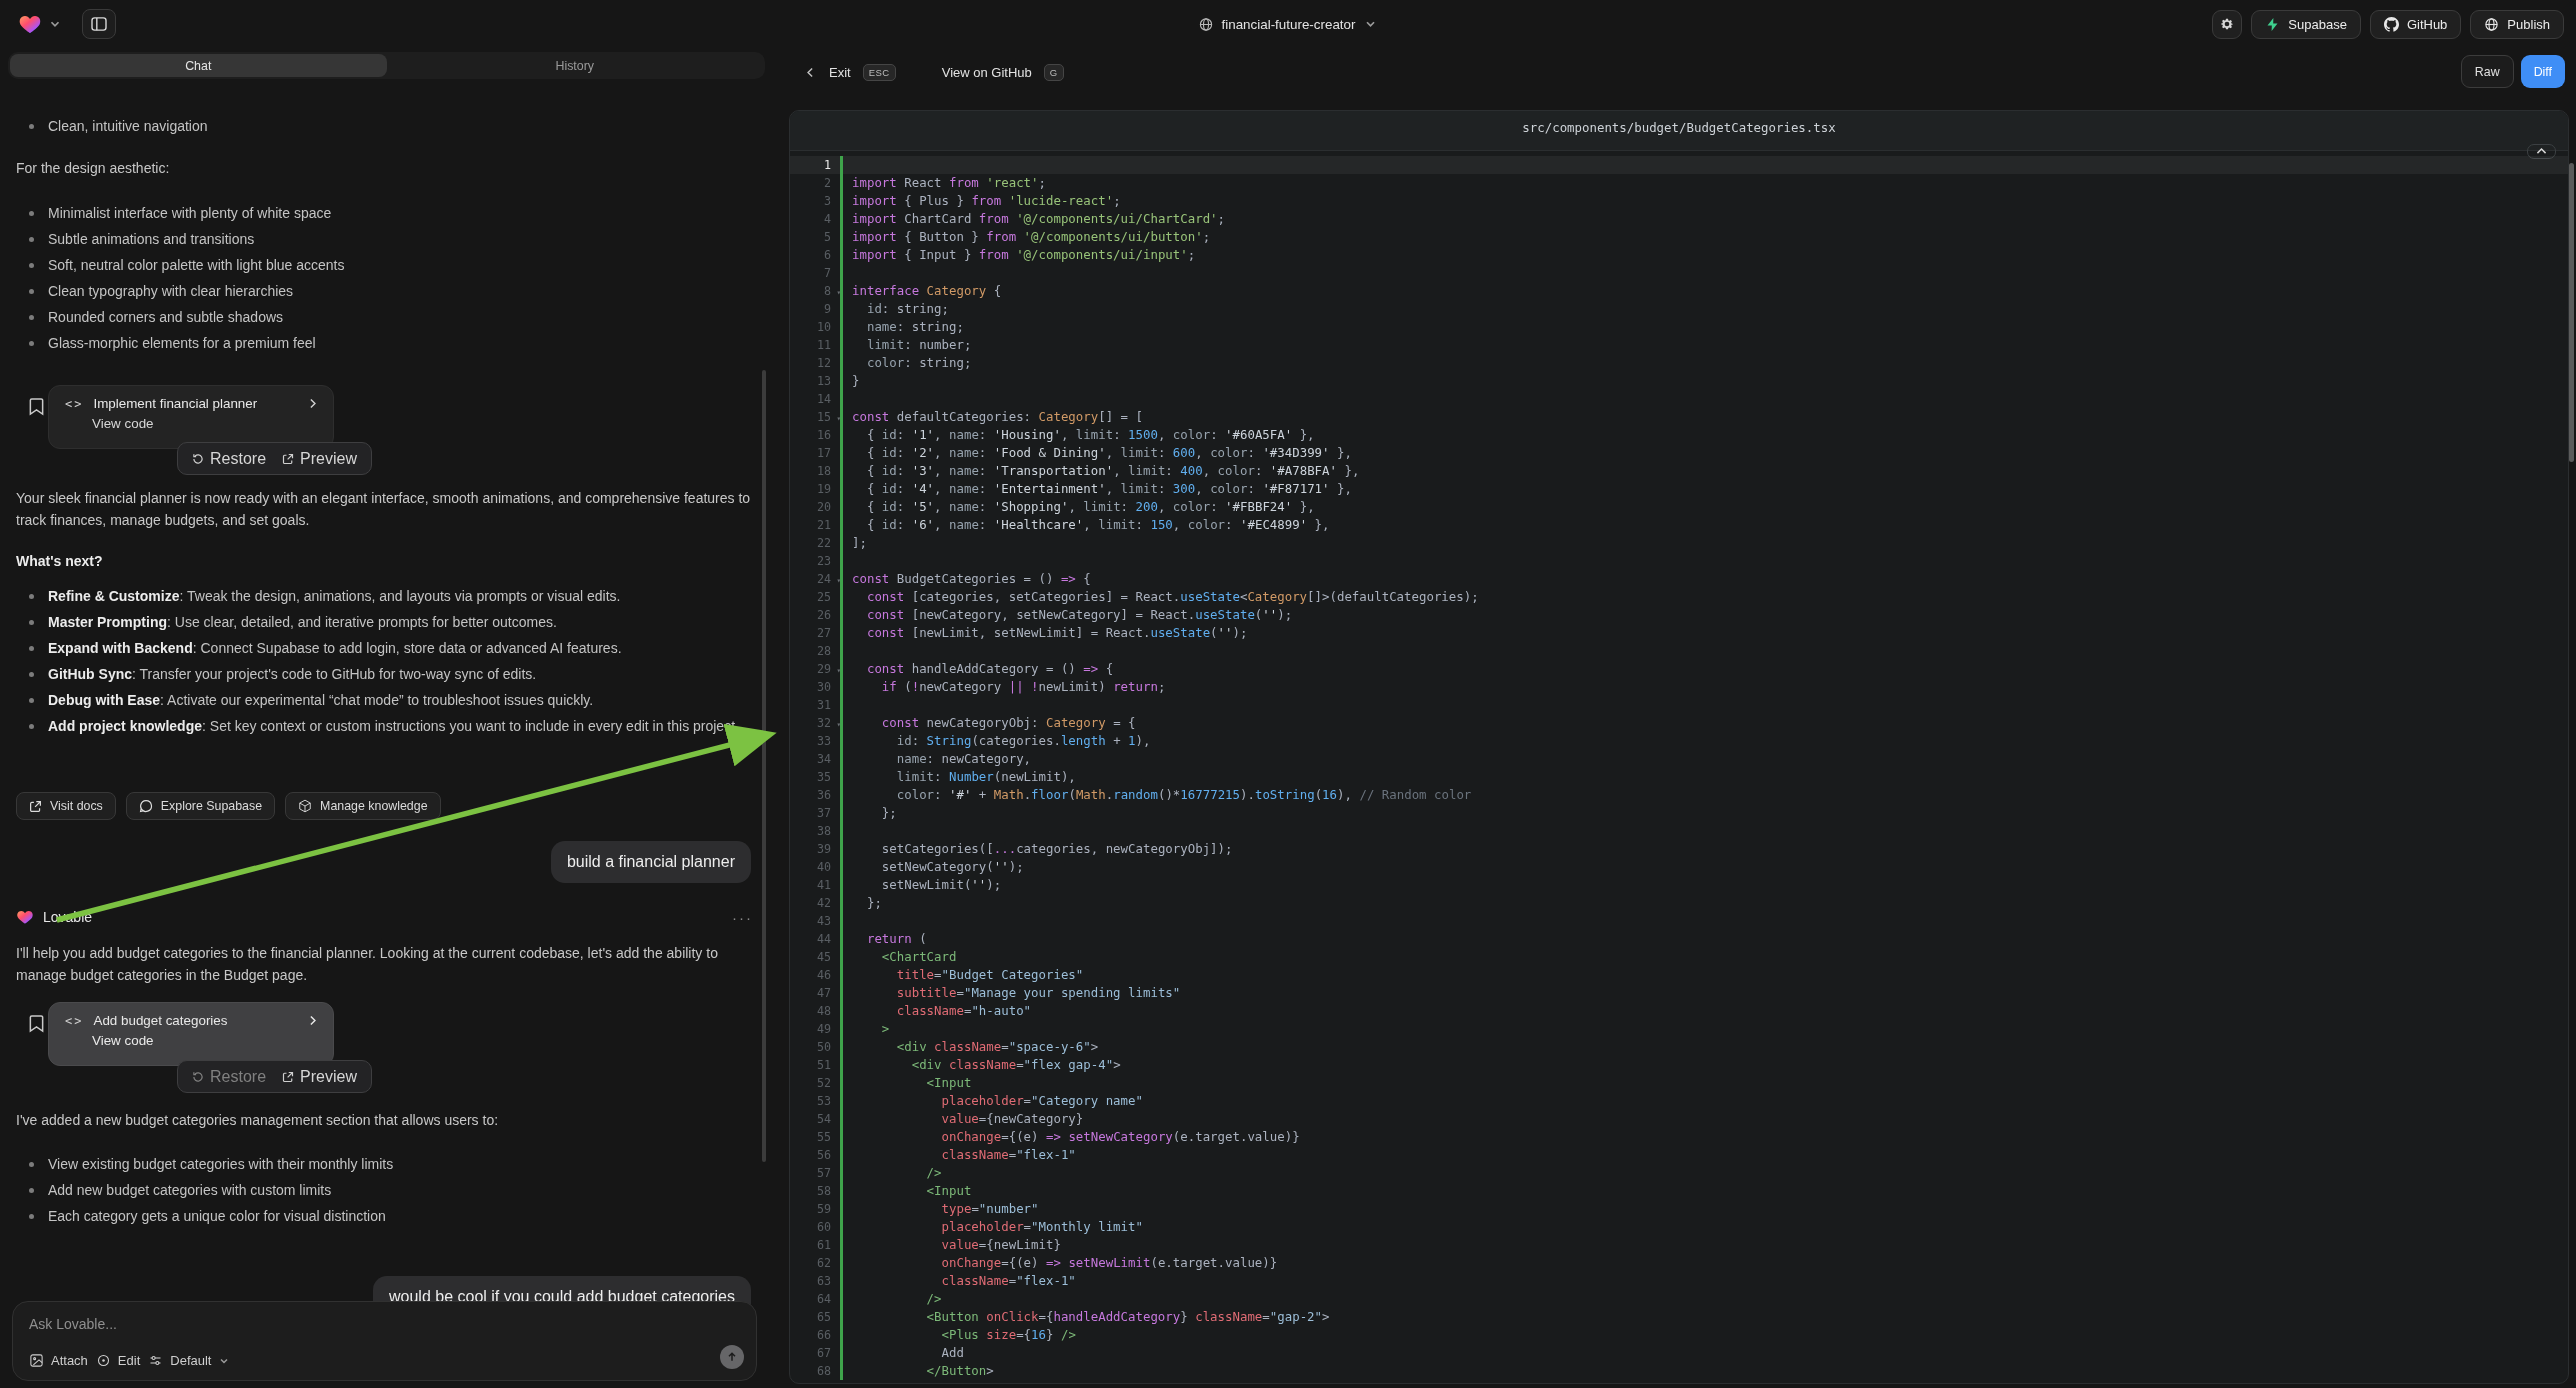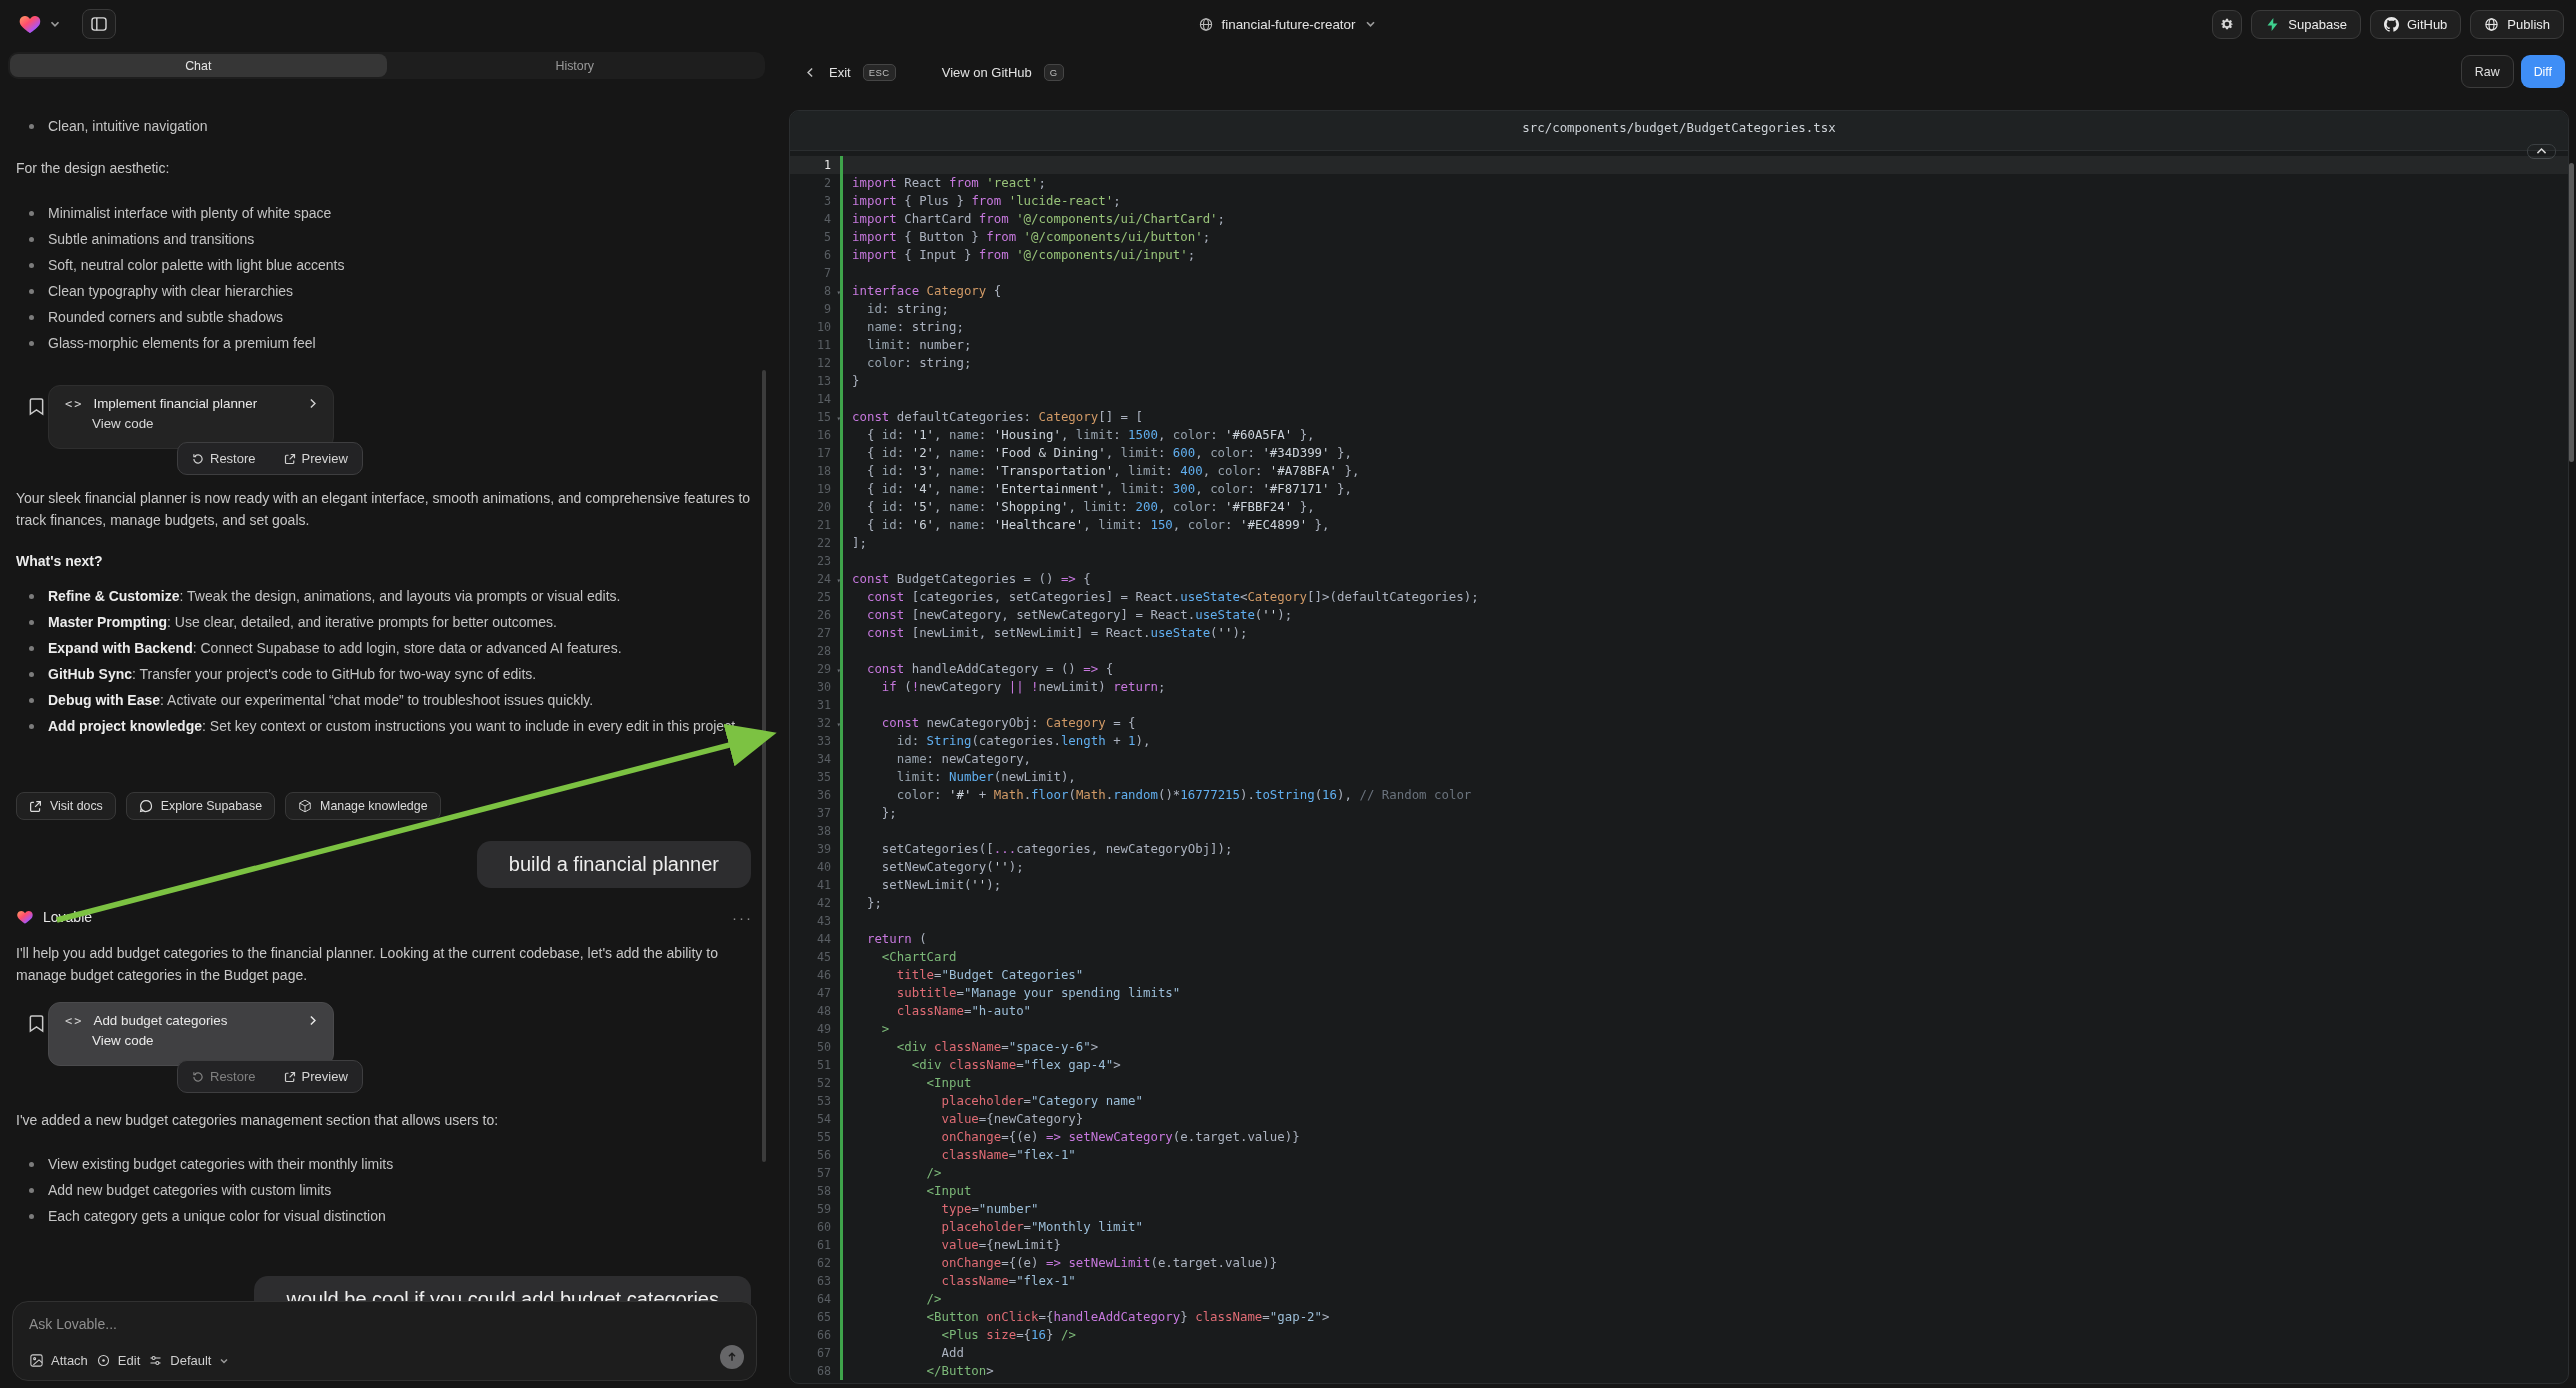--- a/index.html
+++ b/index.html
@@ -40,31 +40,31 @@
   ul.blist li b { color:#ececec; font-weight:700; }
 
   .ver-card { position:absolute; width:286px; height:64px; background:#232323; border:1px solid #2e2e2e;
               border-radius:12px; padding:10px 14px 10px 16px; cursor:pointer; }
   .ver-card.selected { background:#404042; border-color:#4a4a4c; }
   .vc-row1 { display:flex; align-items:center; gap:10px; color:#e8e8e8; font-size:13.4px; }
   .vc-codeicon { font-family:"DejaVu Sans Mono",monospace; color:#cfcfcf; font-size:12px; letter-spacing:2px; }
   .vc-chevron { margin-left:auto; }
   .vc-row2 { margin-top:5px; padding-left:27px; color:#d6d6d6; font-size:13.4px; }
   .pill { position:absolute; height:33px; background:#232325; border:1px solid #3e3e40; border-radius:10px;
-          display:flex; align-items:center; gap:28px; padding:0 14px; font-size:13px; color:#d6d6d6; }
+          display:flex; align-items:center; gap:16px; padding:0 14px; font-size:16px; color:#d6d6d6; }
   .pill .pitem { display:flex; align-items:center; gap:6px; cursor:pointer; }
   .pill .dim { color:#808080; }
   .bm { position:absolute; }
 
   .chip-row { position:absolute; display:flex; gap:10px; }
   .chip { height:28px; padding:0 12px; display:flex; align-items:center; gap:8px; background:#202020;
           border:1px solid #383838; border-radius:8px; color:#dcdcdc; font-size:12.4px; cursor:pointer; }
 
-  .bubble { position:absolute; background:#2d2d2f; border-radius:14px; padding:12px 32px;
-            color:#ededed; font-size:20px; }
+  .bubble { position:absolute; background:#2d2d2f; border-radius:14px; padding:12px 16px;
+            color:#ededed; font-size:16px; }
 
   .lov-row { position:absolute; left:16px; width:737px; display:flex; align-items:center; gap:9px; }
   .lov-name { color:#e8e8e8; font-size:14px; }
   .lov-dots { margin-left:auto; color:#8a8a8a; font-size:15px; letter-spacing:2px; cursor:pointer; }
 
   .chat-sb { position:absolute; left:762px; width:4px; border-radius:2px; background:#3c3c3c; }
 
   
   .inputbox { position:absolute; left:12px; top:1253px; width:745px; height:80px; background:#1d1d1d;
               border:1px solid #313131; border-radius:16px; padding:14px 16px; }

